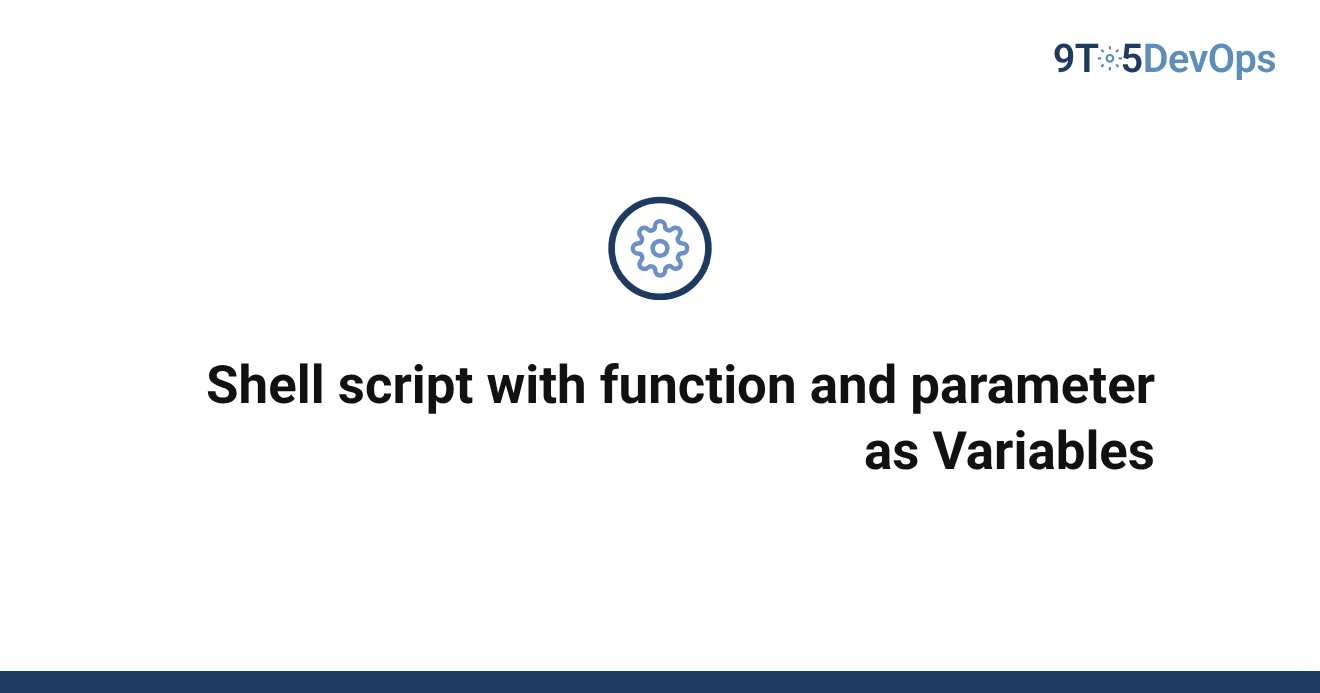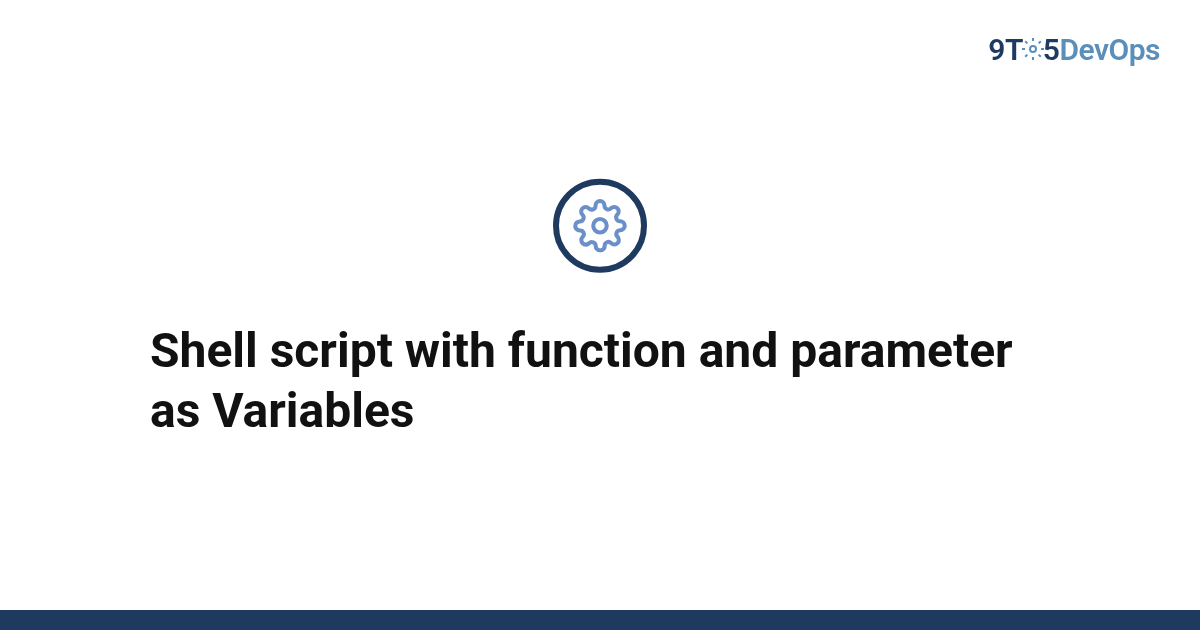--- a/index.html
+++ b/index.html
@@ -12,21 +12,21 @@
       height: 630px;
       background: #ffffff;
       font-family: -apple-system, BlinkMacSystemFont, "Segoe UI", Roboto, Helvetica, Arial, sans-serif;
       position: relative;
       overflow: hidden;
     }
     .logo {
       position: absolute;
       top: 32px;
       right: 40px;
-      font-size: 30px;
+      font-size: 36px;
       font-weight: 600;
       letter-spacing: -0.5px;
     }
     .logo-part1 {
       color: #1e3a5f;
     }
     .logo-gear {
       display: inline-block;
       vertical-align: middle;
       margin: 0 -2px;
@@ -37,21 +37,21 @@
       color: #1e3a5f;
     }
     .logo-part3 {
       color: #5b8fb9;
     }
     .center-content {
       position: absolute;
       top: 50%;
       left: 50%;
       transform: translate(-50%, -52%);
-      text-align: left;
+      text-align: right;
       width: 100%;
     }
     .icon-circle {
       width: 94px;
       height: 94px;
       border: 6px solid #1e3a5f;
       border-radius: 50%;
       margin: 0 auto 48px auto;
       display: flex;
       align-items: center;

